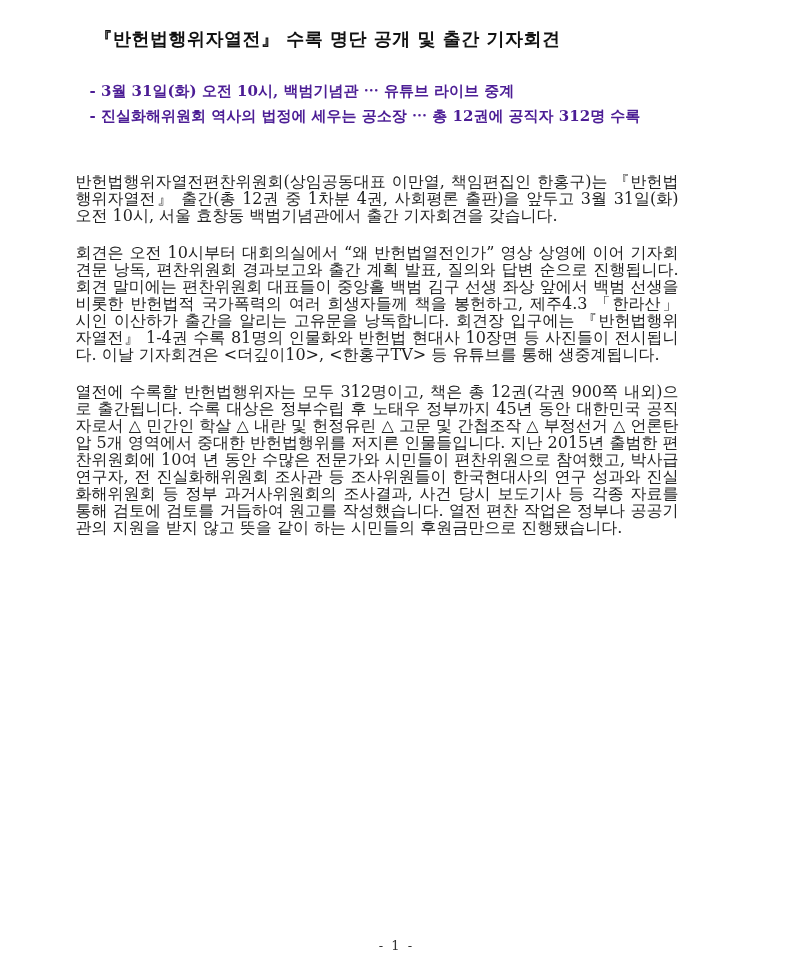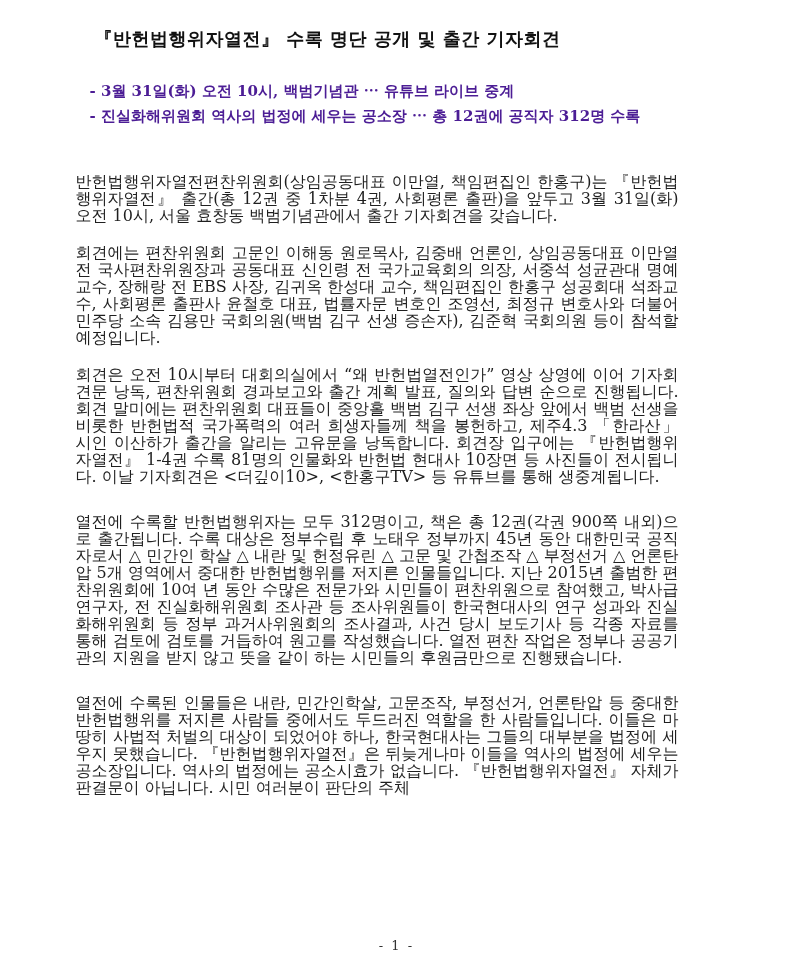--- a/index.html
+++ b/index.html
@@ -73,21 +73,19 @@
 
   <h1 class="title">『반헌법행위자열전』 수록 명단 공개 및 출간 기자회견</h1>
 
   <div class="bullets">
     <div class="bullet">- 3월 31일(화) 오전 10시, 백범기념관 ⋯ 유튜브 라이브 중계</div>
     <div class="bullet">- 진실화해위원회 역사의 법정에 세우는 공소장 ⋯ 총 12권에 공직자 312명 수록</div>
   </div>
 
   <div class="body">
     <p>반헌법행위자열전편찬위원회(상임공동대표 이만열, 책임편집인 한홍구)는 『반헌법행위자열전』 출간(총 12권 중 1차분 4권, 사회평론 출판)을 앞두고 3월 31일(화) 오전 10시, 서울 효창동 백범기념관에서 출간 기자회견을 갖습니다.</p>
-    <p>회견에는 편찬위원회 고문인 이해동 원로목사, 김중배 언론인, 상임공동대표 이만열 전 국사편찬위원장과 공동대표 신인령 전 국가교육회의 의장, 서중석 성균관대 명예교수, 장해랑 전 EBS 사장, 김귀옥 한성대 교수, 책임편집인 한홍구 성공회대 석좌교수, 사회평론 출판사 윤철호 대표, 법률자문 변호인 조영선, 최정규 변호사와 더불어민주당 소속 김용만 국회의원(백범 김구 선생 증손자), 김준혁 국회의원 등이 참석할 예정입니다.</p>
     <p>회견은 오전 10시부터 대회의실에서 “왜 반헌법열전인가” 영상 상영에 이어 기자회견문 낭독, 편찬위원회 경과보고와 출간 계획 발표, 질의와 답변 순으로 진행됩니다. 회견 말미에는 편찬위원회 대표들이 중앙홀 백범 김구 선생 좌상 앞에서 백범 선생을 비롯한 반헌법적 국가폭력의 여러 희생자들께 책을 봉헌하고, 제주4.3 「한라산」 시인 이산하가 출간을 알리는 고유문을 낭독합니다. 회견장 입구에는 『반헌법행위자열전』 1-4권 수록 81명의 인물화와 반헌법 현대사 10장면 등 사진들이 전시됩니다. 이날 기자회견은 &lt;더깊이10&gt;, &lt;한홍구TV&gt; 등 유튜브를 통해 생중계됩니다.</p>
     <p>열전에 수록할 반헌법행위자는 모두 312명이고, 책은 총 12권(각권 900쪽 내외)으로 출간됩니다. 수록 대상은 정부수립 후 노태우 정부까지 45년 동안 대한민국 공직자로서 △ 민간인 학살 △ 내란 및 헌정유린 △ 고문 및 간첩조작 △ 부정선거 △ 언론탄압 5개 영역에서 중대한 반헌법행위를 저지른 인물들입니다. 지난 2015년 출범한 편찬위원회에 10여 년 동안 수많은 전문가와 시민들이 편찬위원으로 참여했고, 박사급 연구자, 전 진실화해위원회 조사관 등 조사위원들이 한국현대사의 연구 성과와 진실화해위원회 등 정부 과거사위원회의 조사결과, 사건 당시 보도기사 등 각종 자료를 통해 검토에 검토를 거듭하여 원고를 작성했습니다. 열전 편찬 작업은 정부나 공공기관의 지원을 받지 않고 뜻을 같이 하는 시민들의 후원금만으로 진행됐습니다.</p>
-    <p>열전에 수록된 인물들은 내란, 민간인학살, 고문조작, 부정선거, 언론탄압 등 중대한 반헌법행위를 저지른 사람들 중에서도 두드러진 역할을 한 사람들입니다. 이들은 마땅히 사법적 처벌의 대상이 되었어야 하나, 한국현대사는 그들의 대부분을 법정에 세우지 못했습니다. 『반헌법행위자열전』은 뒤늦게나마 이들을 역사의 법정에 세우는 공소장입니다. 역사의 법정에는 공소시효가 없습니다. 『반헌법행위자열전』 자체가 판결문이 아닙니다. 시민 여러분이 판단의 주체</p>
   </div>
 
   <div class="footer">- 1 -</div>
 
 </div>
 
 </body></html>

